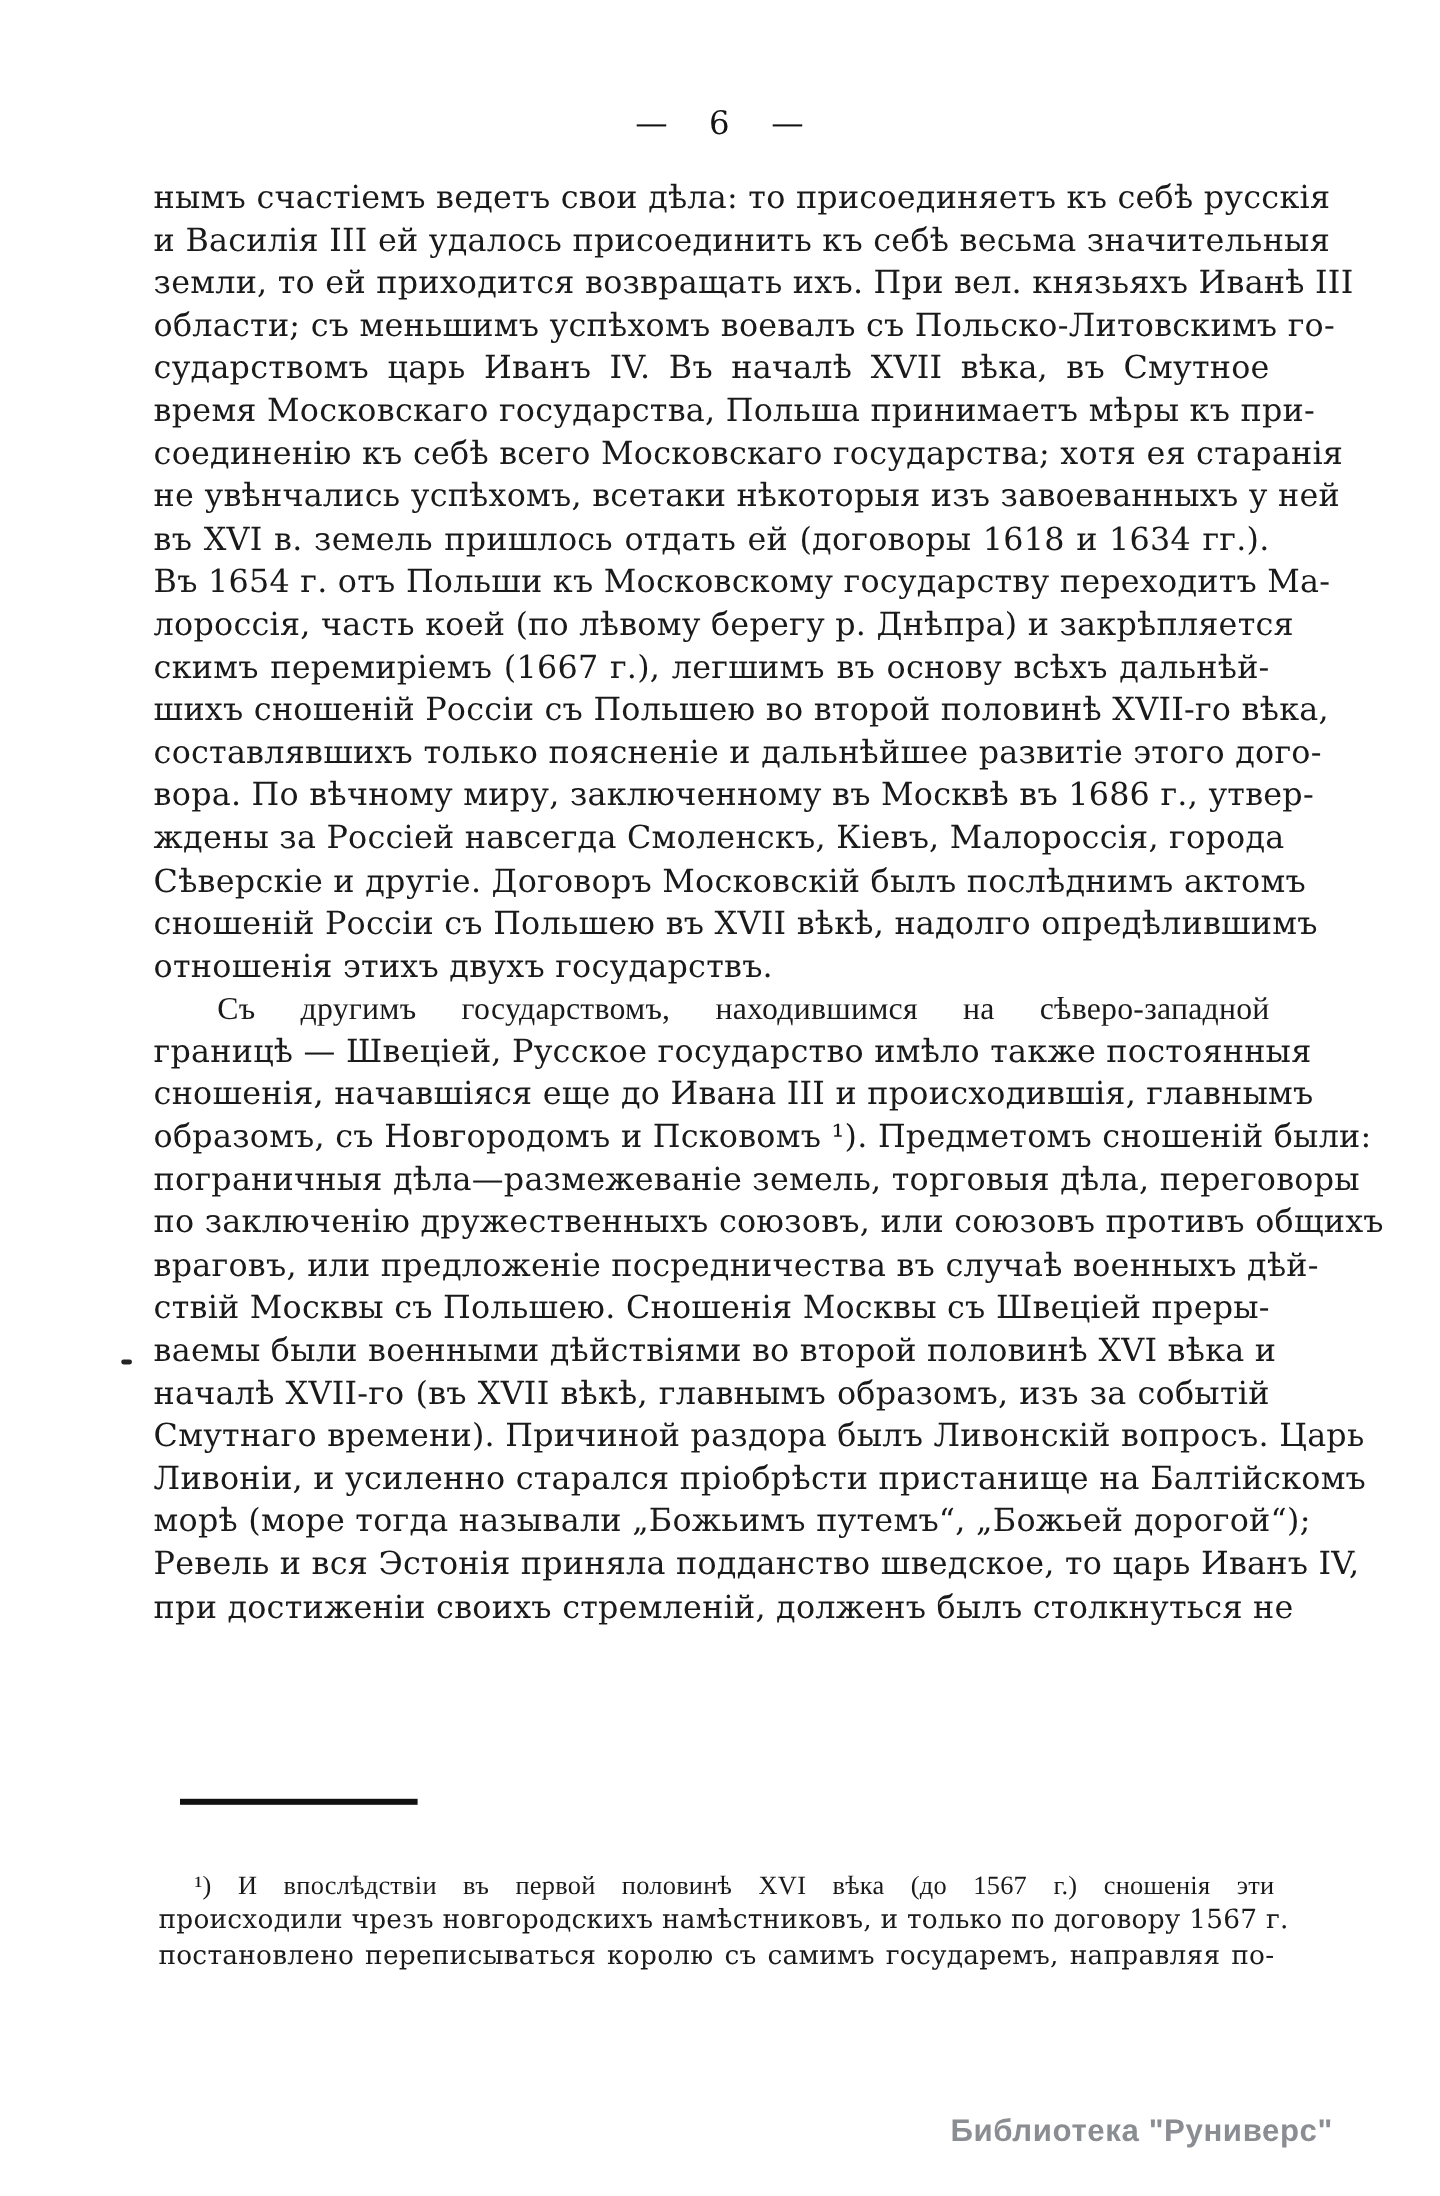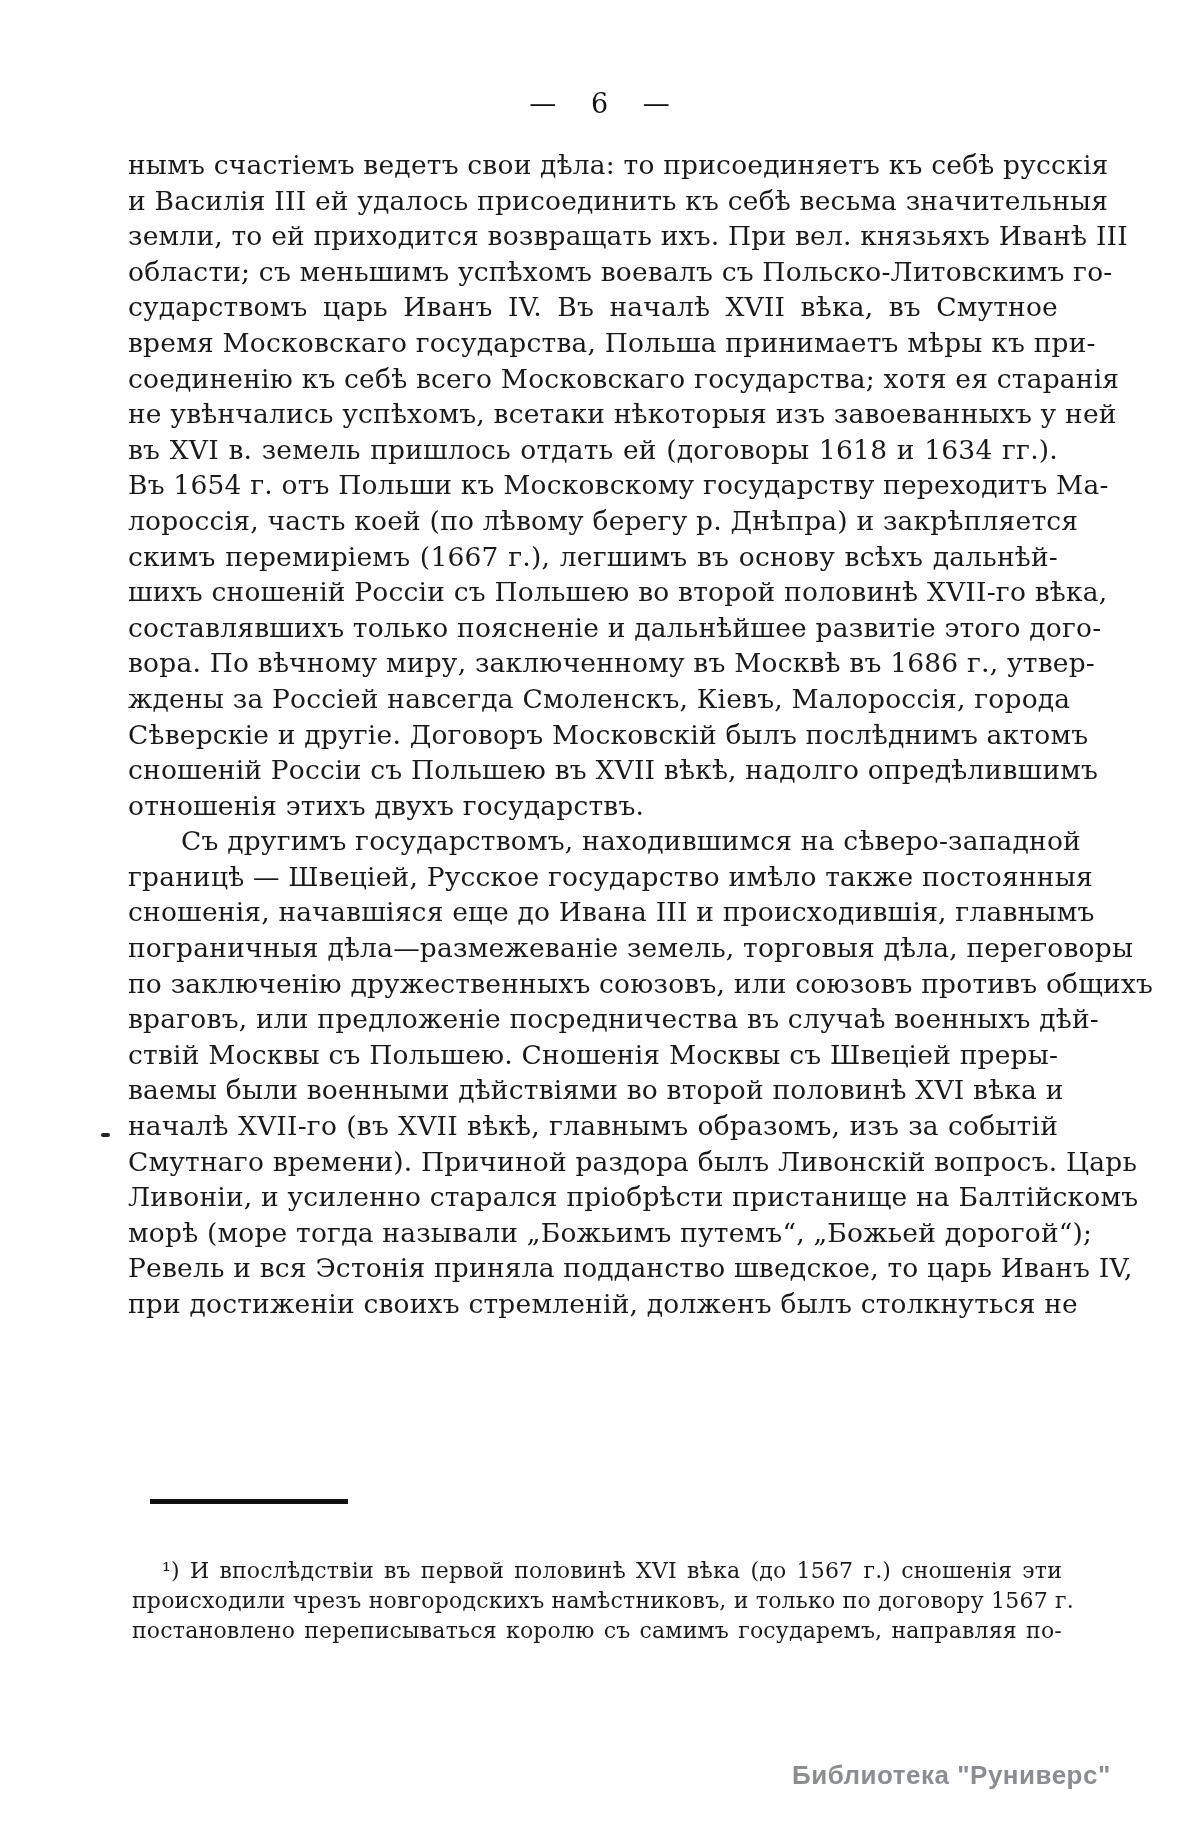--- a/index.html
+++ b/index.html
@@ -32,21 +32,21 @@
     letter-spacing:0.2px;
   }
   .tline{
     height:35.6px;
     line-height:35.6px;
     text-align:justify;
     text-align-last:justify;
     white-space:nowrap;
     overflow:visible;
   }
-  .tline.indent{ text-indent:53px; }
+  .tline.indent{ text-indent:53px;font-family:Liberation Serif, serif; }
   .tline.nojust{ text-align-last:left; }
   .footnote-rule{
     position:absolute;
     left:150px;
     top:1499px;
     width:198px;
     height:5px;
     background:#111111;
   }
   .footnote-text{
@@ -105,20 +105,21 @@
       <div class="tline">шихъ сношеній Россіи съ Польшею во второй половинѣ XVII-го вѣка,</div>
       <div class="tline">составлявшихъ только поясненіе и дальнѣйшее развитіе этого дого-</div>
       <div class="tline">вора. По вѣчному миру, заключенному въ Москвѣ въ 1686 г., утвер-</div>
       <div class="tline">ждены за Россіей навсегда Смоленскъ, Кіевъ, Малороссія, города</div>
       <div class="tline">Сѣверскіе и другіе. Договоръ Московскій былъ послѣднимъ актомъ</div>
       <div class="tline">сношеній Россіи съ Польшею въ XVII вѣкѣ, надолго опредѣлившимъ</div>
       <div class="tline nojust">отношенія этихъ двухъ государствъ.</div>
       <div class="tline indent">Съ другимъ государствомъ, находившимся на сѣверо-западной</div>
       <div class="tline">границѣ — Швеціей, Русское государство имѣло также постоянныя</div>
       <div class="tline">сношенія, начавшіяся еще до Ивана III и происходившія, главнымъ</div>
+      <div class="tline">образомъ, съ Новгородомъ и Псковомъ ¹). Предметомъ сношеній были:</div>
       <div class="tline">пограничныя дѣла—размежеваніе земель, торговыя дѣла, переговоры</div>
       <div class="tline">по заключенію дружественныхъ союзовъ, или союзовъ противъ общихъ</div>
       <div class="tline">враговъ, или предложеніе посредничества въ случаѣ военныхъ дѣй-</div>
       <div class="tline">ствій Москвы съ Польшею. Сношенія Москвы съ Швеціей преры-</div>
       <div class="tline">ваемы были военными дѣйствіями во второй половинѣ XVI вѣка и</div>
       <div class="tline">началѣ XVII-го (въ XVII вѣкѣ, главнымъ образомъ, изъ за событій</div>
       <div class="tline">Смутнаго времени). Причиной раздора былъ Ливонскій вопросъ. Царь</div>
       <div class="tline">Ливоніи, и усиленно старался пріобрѣсти пристанище на Балтійскомъ</div>
       <div class="tline">морѣ (море тогда называли „Божьимъ путемъ“, „Божьей дорогой“);</div>
       <div class="tline">Ревель и вся Эстонія приняла подданство шведское, то царь Иванъ IV,</div>

